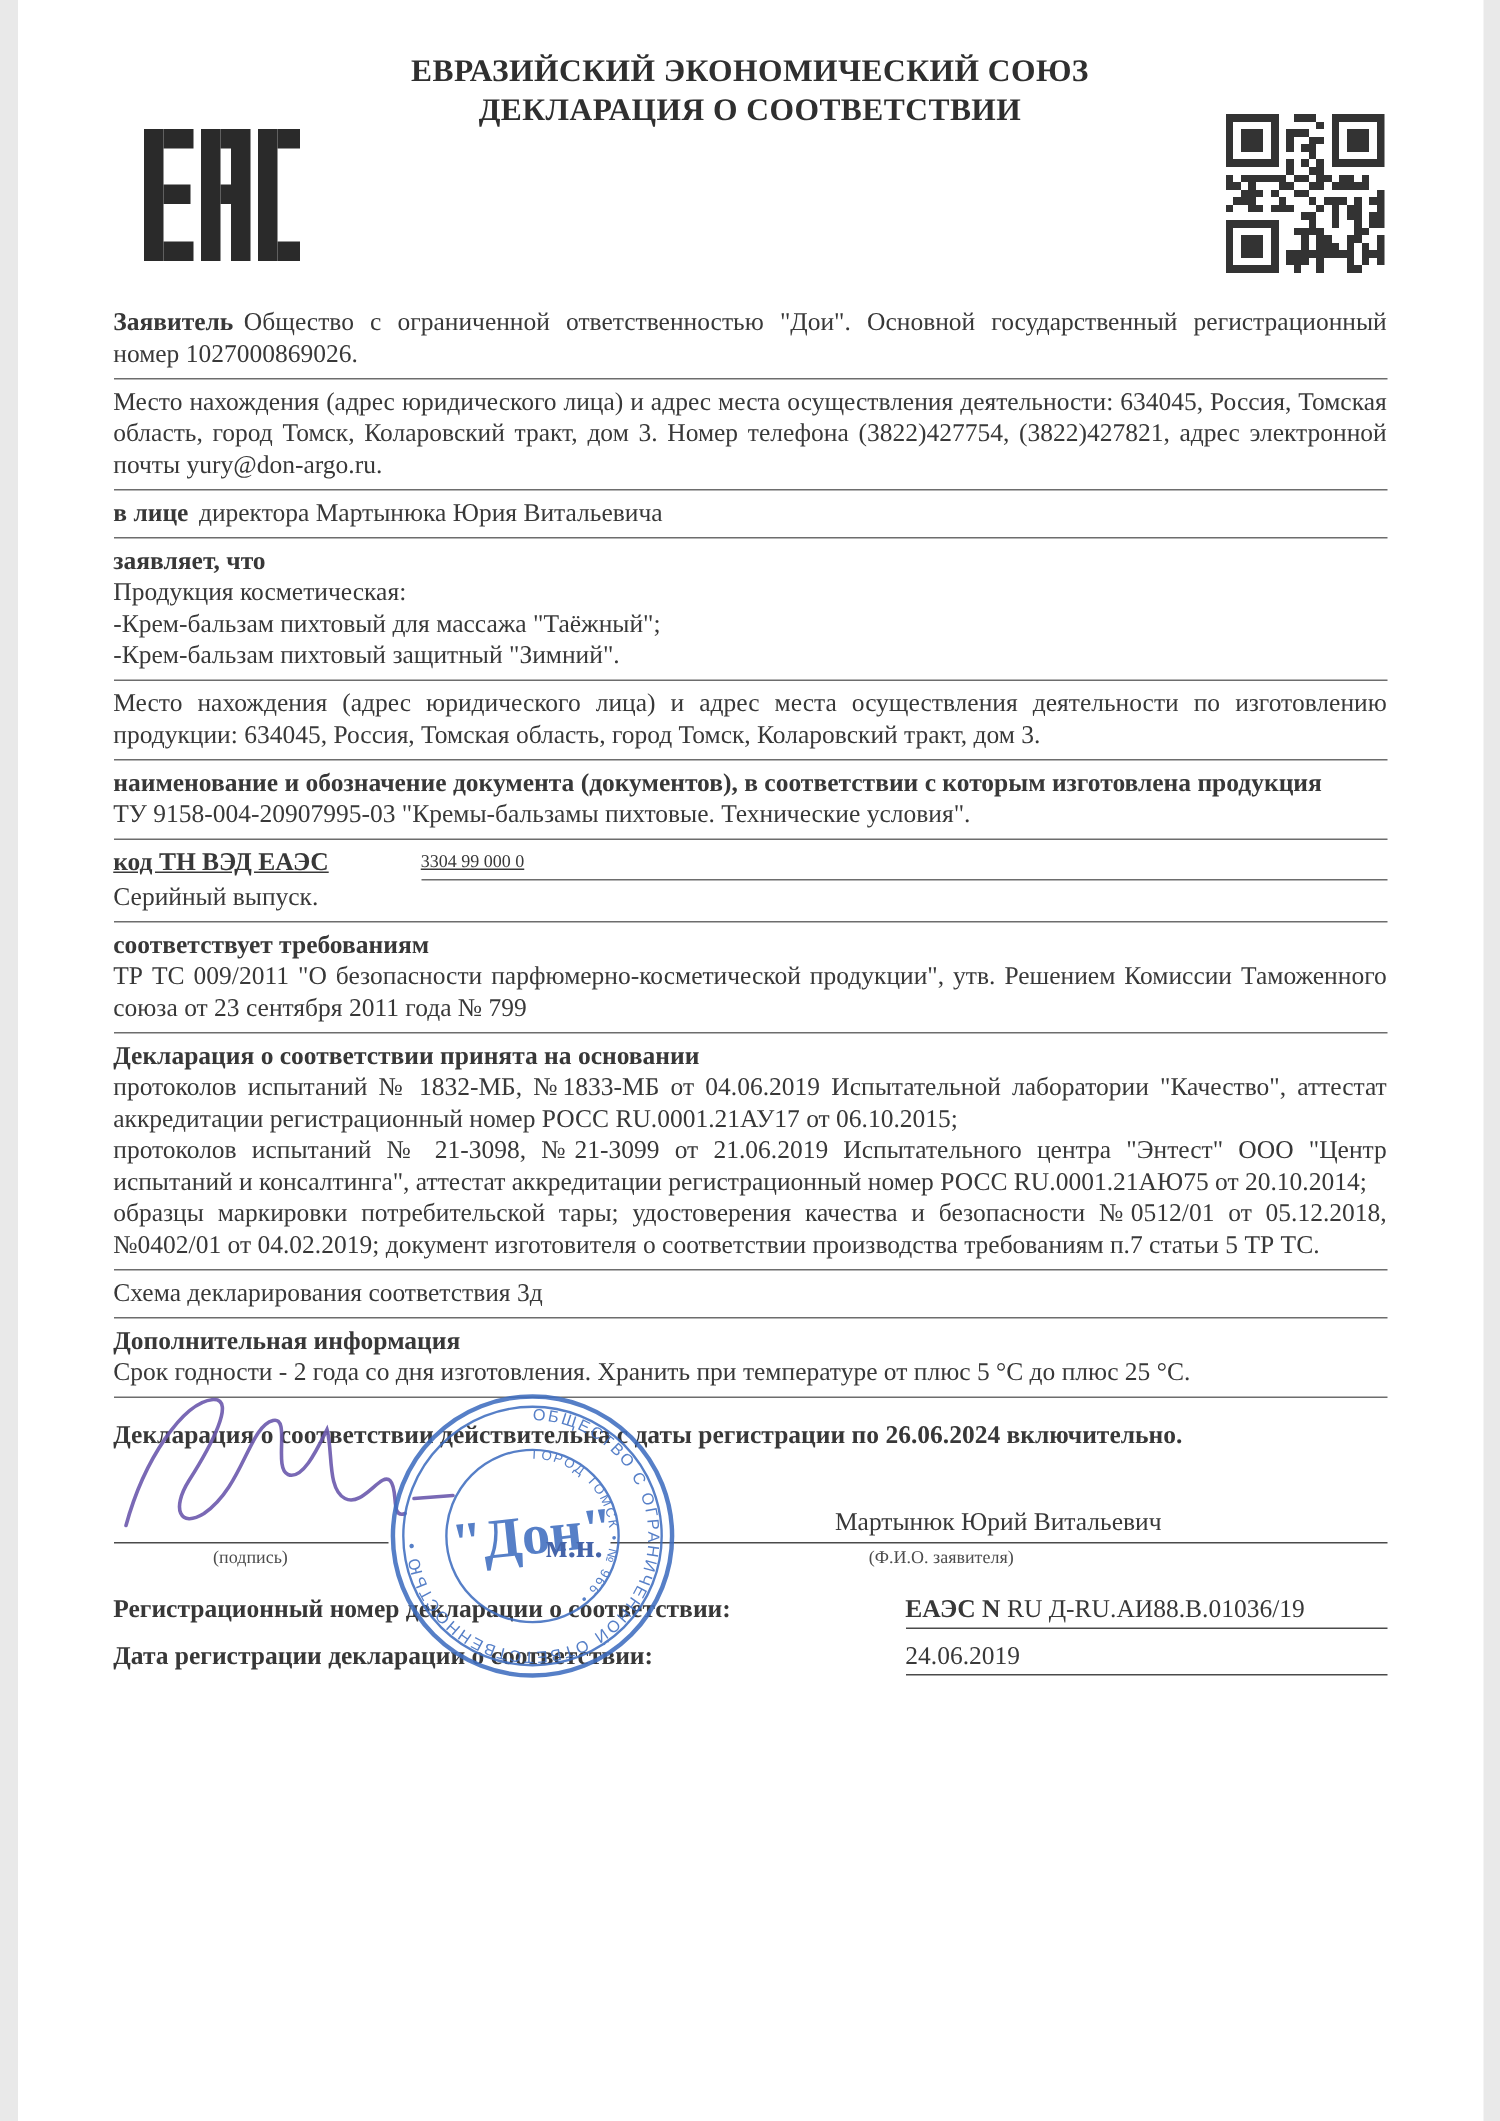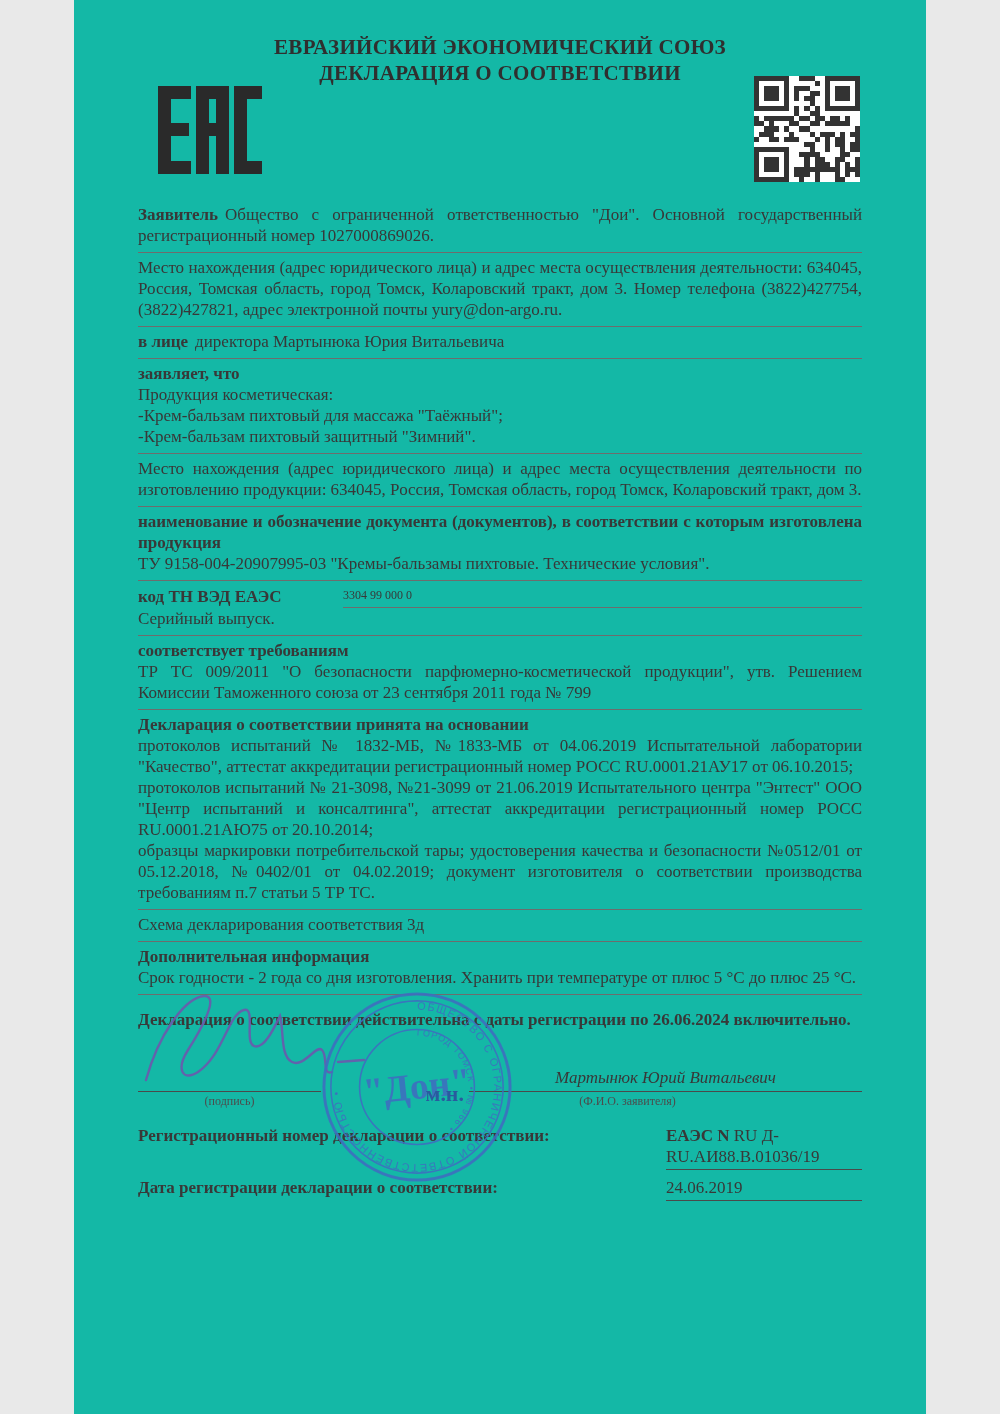--- a/index.html
+++ b/index.html
@@ -1,42 +1,42 @@
 <!DOCTYPE html>
 <html><head>
 <meta charset="utf-8">
 <style>
   * { margin:0; padding:0; box-sizing:border-box; }
   html,body { background:#e9e9e9; }
   .page {
-    position:relative; width:852px; height:1414px; margin:0 auto;
-    background:#14b8a6; overflow:hidden;
+    position:relative; width:977px; height:1414px; margin:0 auto;
+    background:#ffffff; overflow:hidden;
     font-family:"Liberation Serif", serif;
     color:#383838;
   }
   .content { position:relative; padding:0 64px; }
   
   .header { position:relative; height:200px; }
   .title-block { text-align:center; padding-top:34px; }
   .title-block div { font-weight:bold; font-size:21px; line-height:26px; letter-spacing:.3px; color:#2f2f2f; }
   .eac { position:absolute; left:84px; top:86px; }
   .qr { position:absolute; right:66px; top:76px; }
   
   .sec { border-bottom:1.5px solid #6d6d6d; padding:4px 0 6px; }
   .sec p, .sec div.ln { font-size:17px; line-height:21px; text-align:justify; }
   .lead { font-weight:bold; }
   .lead.sp { margin-right:7px; }
   .nojust { text-align:left !important; }
-  .tnved-row { display:flex; align-items:center; }
+  .tnved-row { display:flex; align-items:flex-start;text-decoration:underline; }
   .tnved-label { font-weight:bold; font-size:17px; line-height:21px; width:205px; flex:none; }
   .tnved-value { flex:1; font-size:12px; line-height:21px; border-bottom:1.5px solid #6d6d6d; padding-bottom:1px; }
   .validity { margin-top:14px; font-weight:bold; font-size:17px; line-height:21px; }
   
   .sig-area { position:relative; margin-top:6px; }
-  .sig-row { display:flex; align-items:flex-end; height:56px;font-style:italic; }
+  .sig-row { display:flex; align-items:flex-end; height:56px; }
   .sig-line { width:183px; border-bottom:1.5px solid #4a4a4a; height:1px; }
   .name-line { flex:1; margin-left:148px; border-bottom:1.5px solid #4a4a4a; text-align:center;
                font-size:17px; line-height:21px; padding-bottom:3px; }
   .sig-labels { display:flex; }
   .sig-label-l { width:183px; text-align:center; font-size:12px; color:#4c4c4c; padding-top:2px; }
   .sig-label-r { flex:1; margin-left:72px; text-align:center; font-size:12px; color:#4c4c4c; padding-top:2px; }
   .signature-svg { position:absolute; left:-6px; top:-52px; z-index:2; pointer-events:none; }
   .stamp { position:absolute; left:180px; top:-48px; z-index:3; opacity:.88; pointer-events:none; }
   
   .reg-block { margin-top:16px; }

